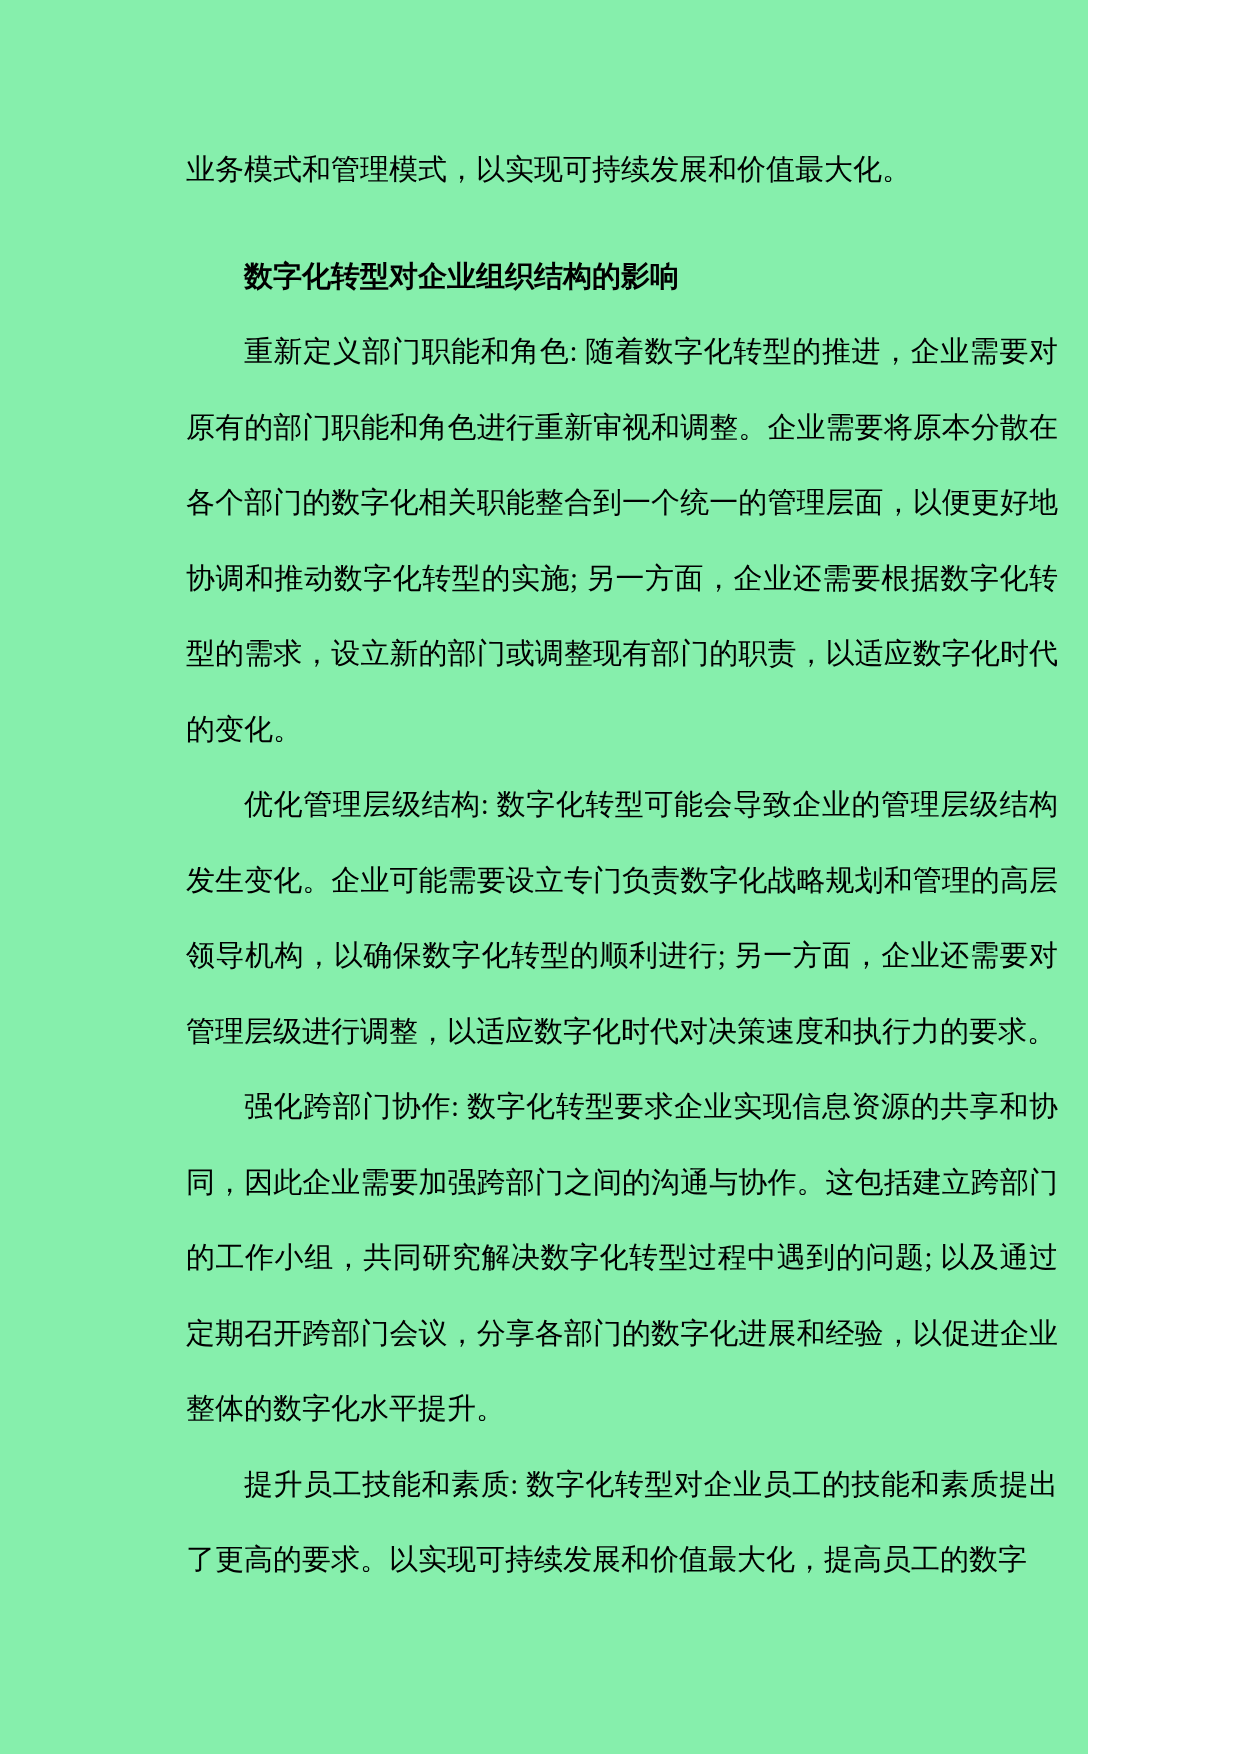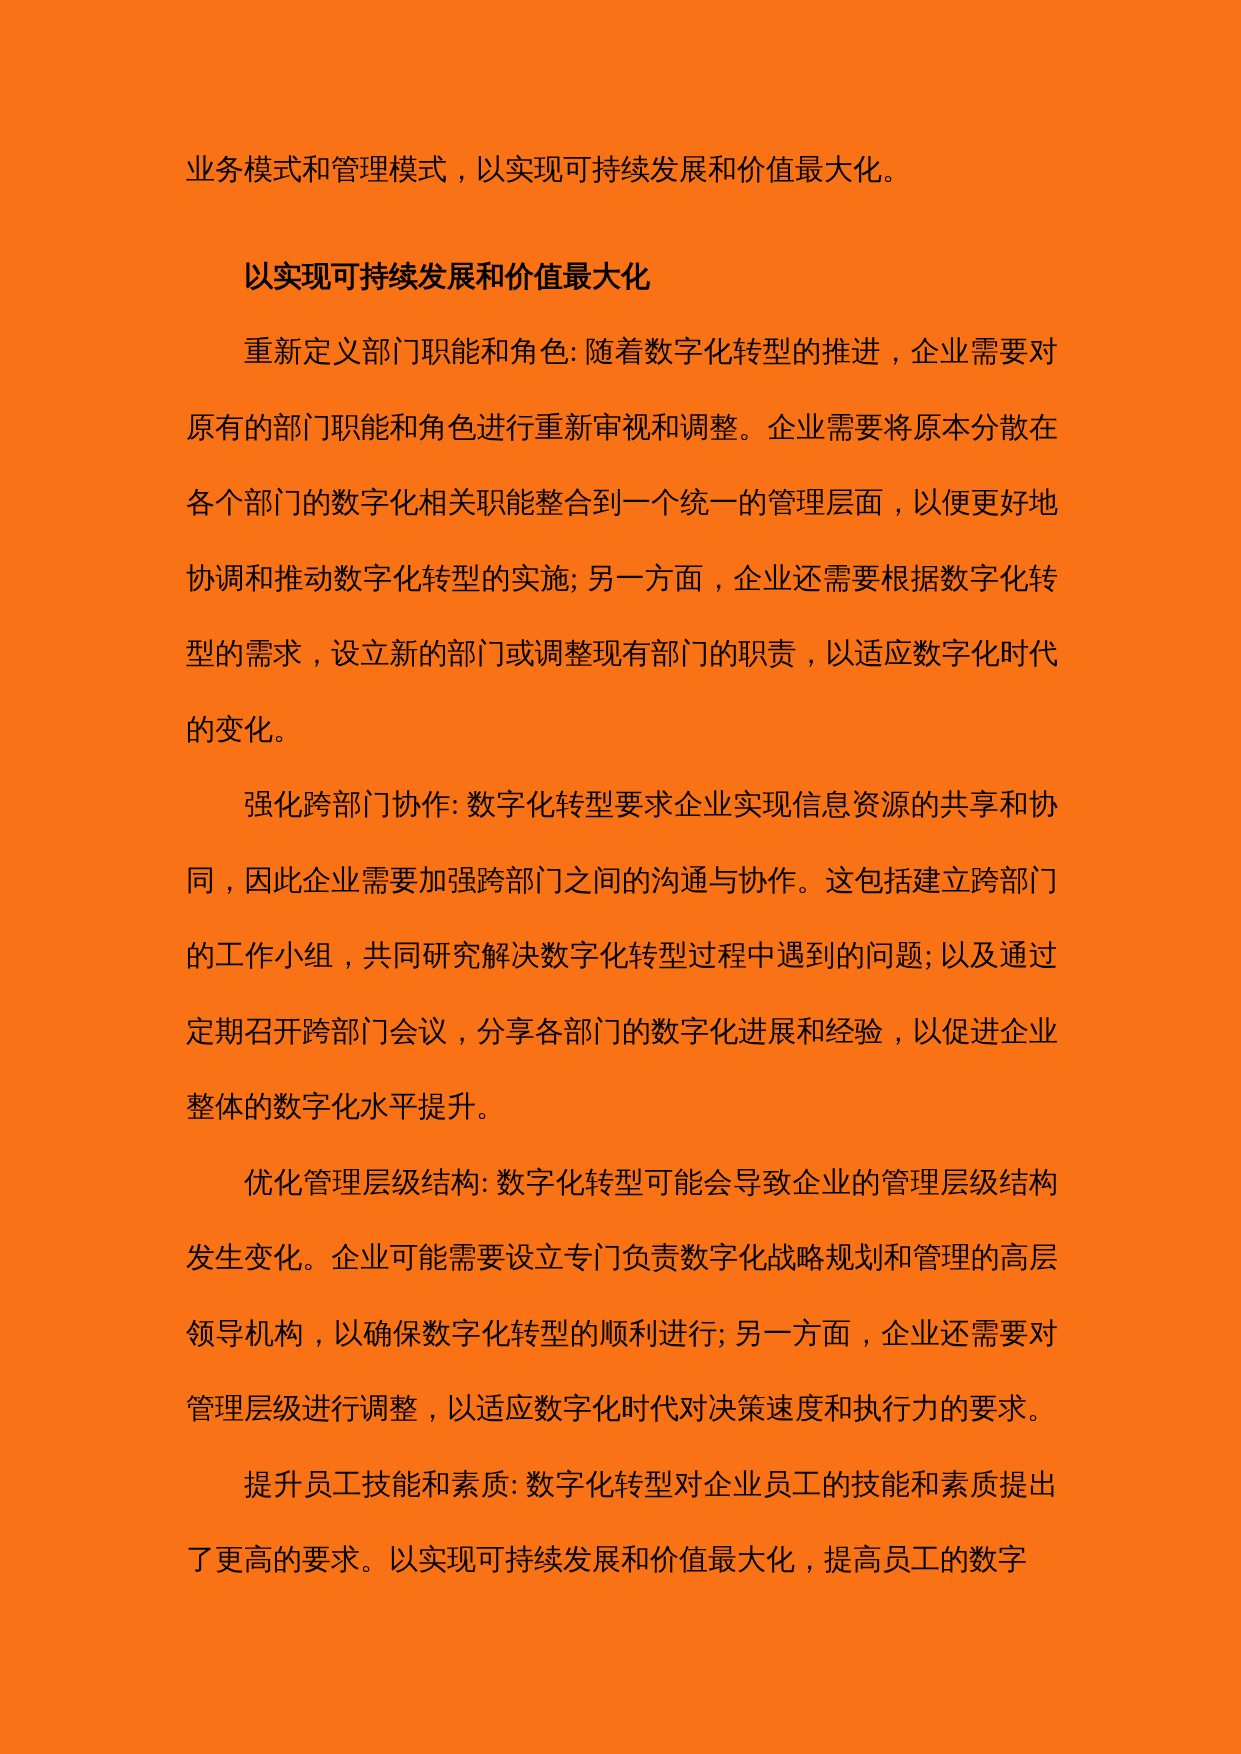--- a/index.html
+++ b/index.html
@@ -2,23 +2,23 @@
 <html><head>
 <meta charset="utf-8">
 <style>
   html, body {
     margin: 0;
     padding: 0;
     background: #ffffff;
   }
   .page {
     position: relative;
-    width: 1241px;
+    width: 1088px;
     height: 1754px;
-    background: #f97316;
+    background: #86efac;
     overflow: hidden;
     font-family: "Liberation Serif", "DejaVu Serif", serif;
     color: #000000;
   }
   .content {
     position: absolute;
     left: 186px;
     top: 132px;
     width: 872px;
     font-size: 29px;
@@ -42,19 +42,19 @@
     text-indent: 2em;
     text-align: left;
   }
 </style>
 </head>
 <body>
 
 <div class="page">
   <div class="content">
     <p class="para no-indent">业务模式和管理模式，以实现可持续发展和价值最大化。</p>
-    <h2 class="heading">以实现可持续发展和价值最大化</h2>
+    <h2 class="heading">数字化转型对企业组织结构的影响</h2>
     <p class="para">重新定义部门职能和角色: 随着数字化转型的推进，企业需要对原有的部门职能和角色进行重新审视和调整。企业需要将原本分散在各个部门的数字化相关职能整合到一个统一的管理层面，以便更好地协调和推动数字化转型的实施; 另一方面，企业还需要根据数字化转型的需求，设立新的部门或调整现有部门的职责，以适应数字化时代的变化。</p>
+    <p class="para">优化管理层级结构: 数字化转型可能会导致企业的管理层级结构发生变化。企业可能需要设立专门负责数字化战略规划和管理的高层领导机构，以确保数字化转型的顺利进行; 另一方面，企业还需要对管理层级进行调整，以适应数字化时代对决策速度和执行力的要求。</p>
     <p class="para">强化跨部门协作: 数字化转型要求企业实现信息资源的共享和协同，因此企业需要加强跨部门之间的沟通与协作。这包括建立跨部门的工作小组，共同研究解决数字化转型过程中遇到的问题; 以及通过定期召开跨部门会议，分享各部门的数字化进展和经验，以促进企业整体的数字化水平提升。</p>
-    <p class="para">优化管理层级结构: 数字化转型可能会导致企业的管理层级结构发生变化。企业可能需要设立专门负责数字化战略规划和管理的高层领导机构，以确保数字化转型的顺利进行; 另一方面，企业还需要对管理层级进行调整，以适应数字化时代对决策速度和执行力的要求。</p>
     <p class="para">提升员工技能和素质: 数字化转型对企业员工的技能和素质提出了更高的要求。以实现可持续发展和价值最大化，提高员工的数字</p>
   </div>
 </div>
 
 </body></html>

